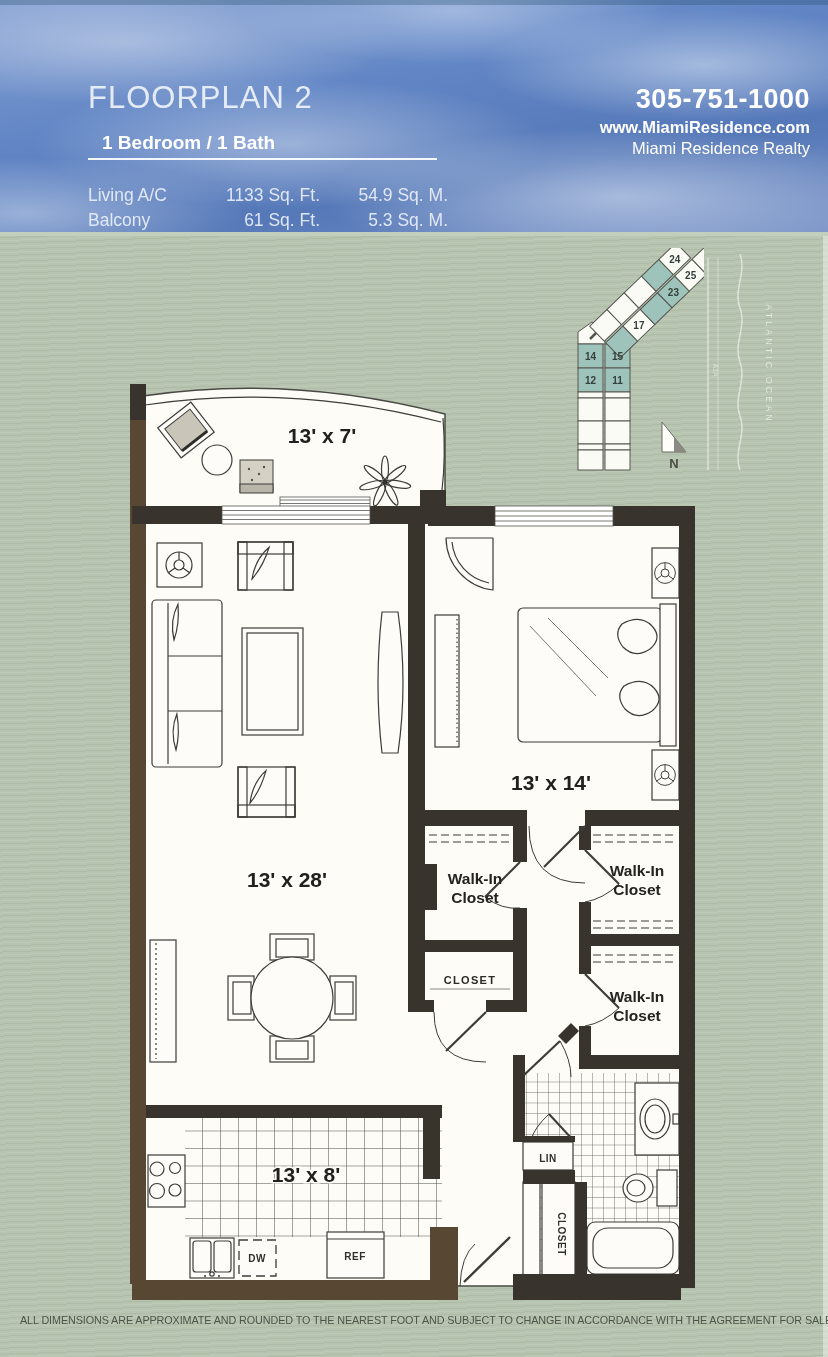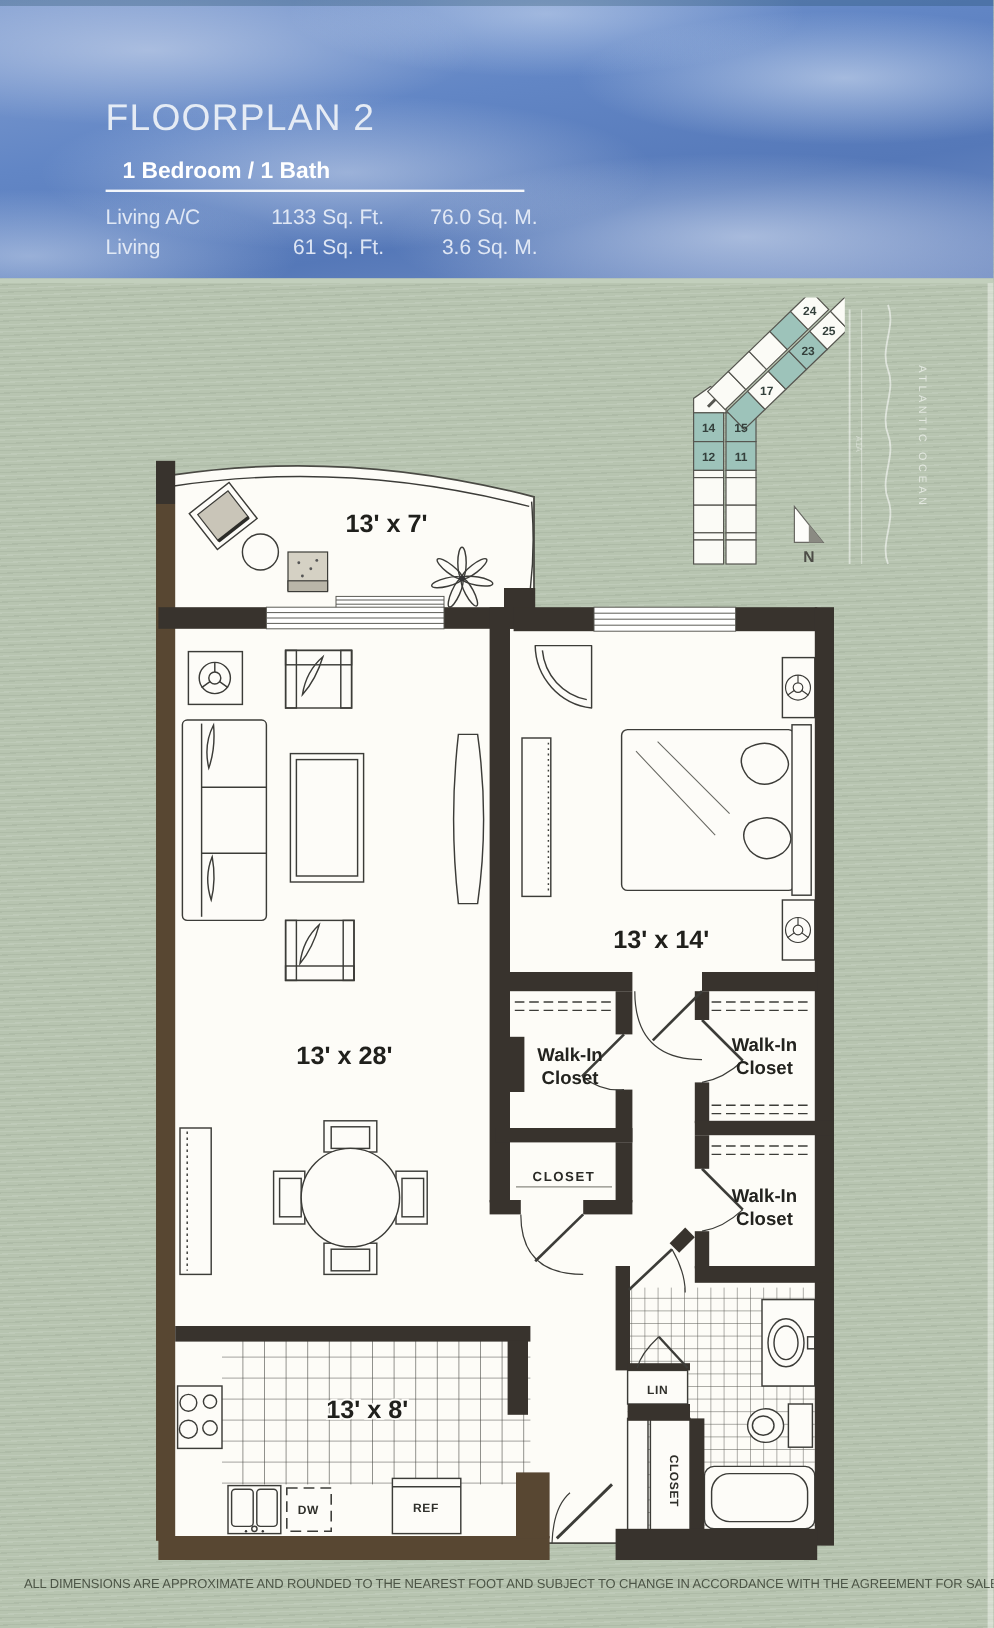--- a/index.html
+++ b/index.html
@@ -19,21 +19,21 @@
       radial-gradient(45% 40% at 3% 92%, rgba(240,246,253,.42), rgba(255,255,255,0) 60%),
       linear-gradient(170deg,#84a0d2 0%, #6286c5 38%, #5578b8 70%, #7791c5 100%);
     border-bottom:4px solid #c2cfbc;}
   .header::before{content:"";position:absolute;left:0;top:0;right:0;height:5px;
     background:rgba(25,70,95,.28);}
   .hd-title{position:absolute;left:88px;top:80px;font-size:31px;font-weight:400;
     letter-spacing:1px;color:rgba(238,242,248,.93);}
   .hd-sub{position:absolute;left:102px;top:132px;font-size:19px;font-weight:700;color:#fff;}
   .hd-rule{position:absolute;left:88px;top:158px;width:349px;height:2px;
     background:rgba(255,255,255,.92);}
-  .hd-table{position:absolute;left:88px;top:169px;color:rgba(233,239,248,.92);font-size:17.5px;}
+  .hd-table{position:absolute;left:88px;top:183px;color:rgba(233,239,248,.92);font-size:17.5px;}
   .hd-row{display:flex;height:25px;line-height:25px;}
   .hd-row .c1{width:118px;}
   .hd-row .c2{width:114px;text-align:right;}
   .hd-row .c3{width:128px;text-align:right;}
   .hd-right{position:absolute;right:18px;top:84px;text-align:right;color:#fff;}
   .hd-phone{font-size:27px;font-weight:600;letter-spacing:.5px;}
   .hd-site{font-size:16.5px;font-weight:600;margin-top:3px;}
   .hd-co{font-size:16.5px;font-weight:400;margin-top:2px;}
   .plan-svg{position:absolute;left:130px;top:378px;}
   .keyplan-svg{position:absolute;left:570px;top:248px;}
@@ -54,27 +54,32 @@
 <body>
 
 <div class="header">
   <div class="hd-title">FLOORPLAN 2</div>
   <div class="hd-sub">1 Bedroom / 1 Bath</div>
   <div class="hd-rule"></div>
   <div class="hd-table">
     <div class="hd-row">
       <span class="c1">Living A/C</span>
       <span class="c2">1133 Sq. Ft.</span>
-      <span class="c3">76.0 Sq. M.</span>
+      <span class="c3">54.9 Sq. M.</span>
     </div>
     <div class="hd-row">
-      <span class="c1">Living</span>
+      <span class="c1">Balcony</span>
       <span class="c2">61 Sq. Ft.</span>
-      <span class="c3">3.6 Sq. M.</span>
+      <span class="c3">5.3 Sq. M.</span>
     </div>
+  </div>
+  <div class="hd-right">
+    <div class="hd-phone">305-751-1000</div>
+    <div class="hd-site">www.MiamiResidence.com</div>
+    <div class="hd-co">Miami Residence Realty</div>
   </div>
 </div>
 
 <svg class="plan-svg" width="565" height="922" viewBox="0 0 565 922">
   <defs>
     <pattern id="tileK" width="18" height="17.5" patternUnits="userSpaceOnUse">
       <path d="M18 0H0V17.5" fill="none" stroke="#4a4a45" stroke-width="1"></path>
     </pattern>
     <pattern id="tileB" width="11" height="10.5" patternUnits="userSpaceOnUse">
       <path d="M11 0H0V10.5" fill="none" stroke="#55554f" stroke-width="0.8"></path>

